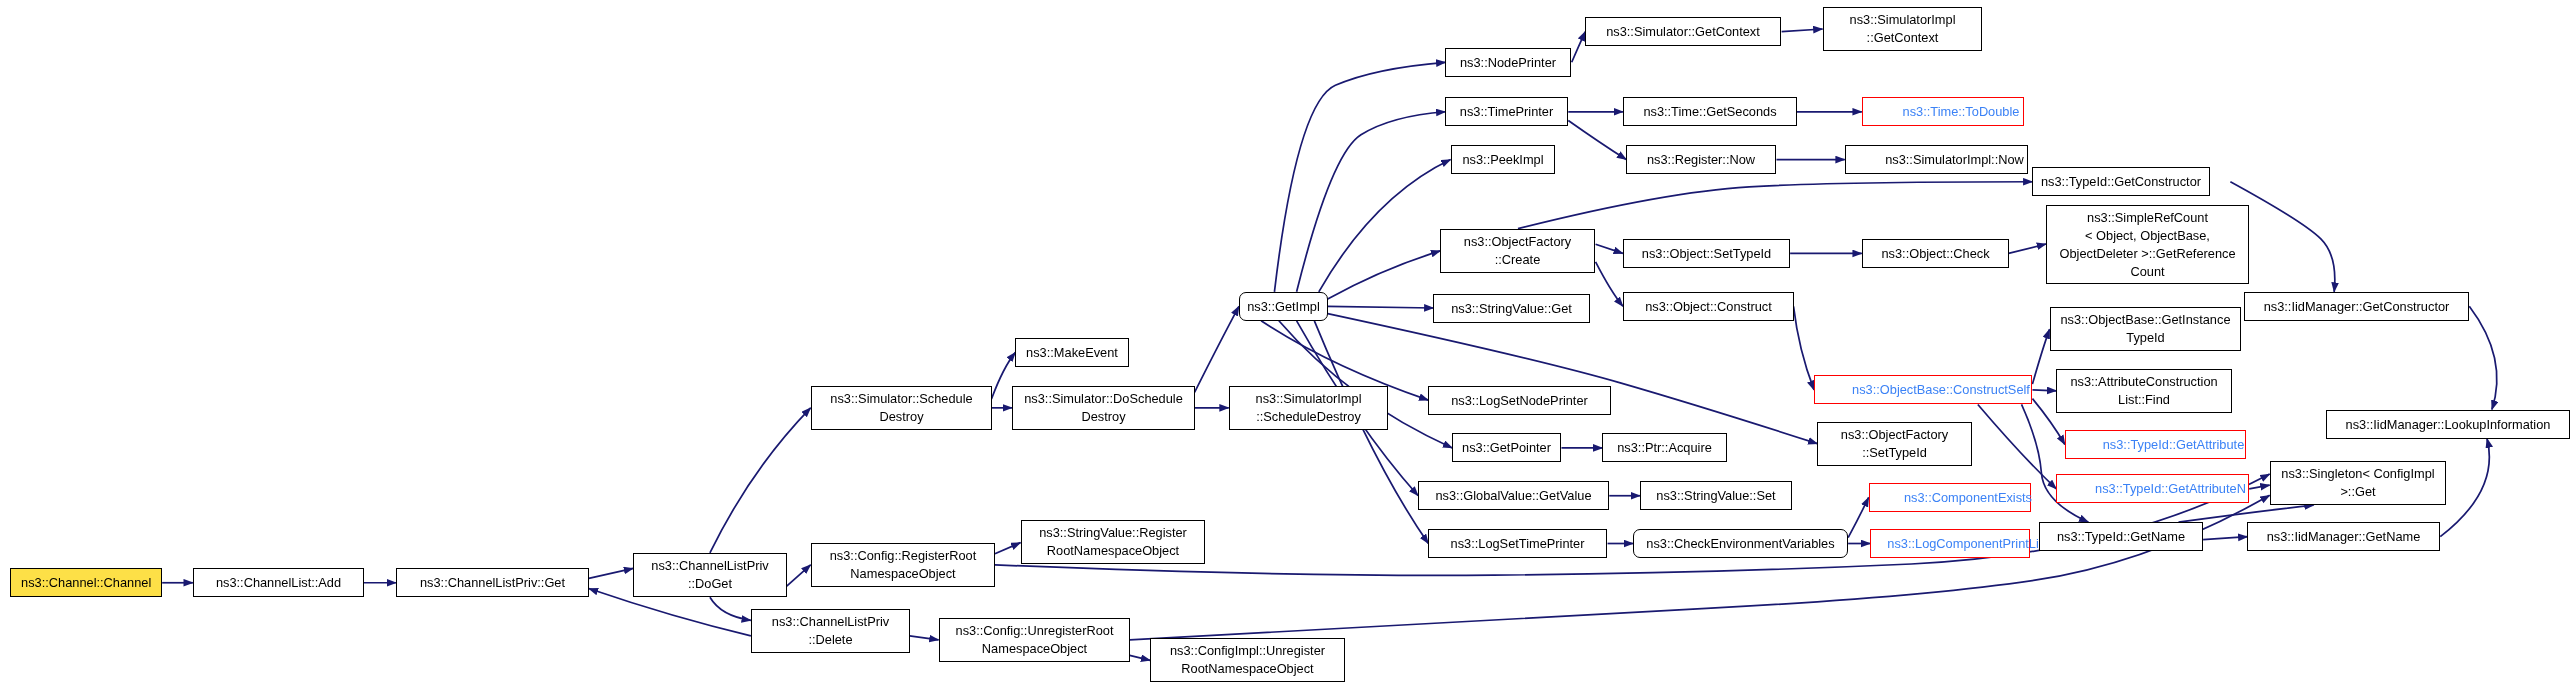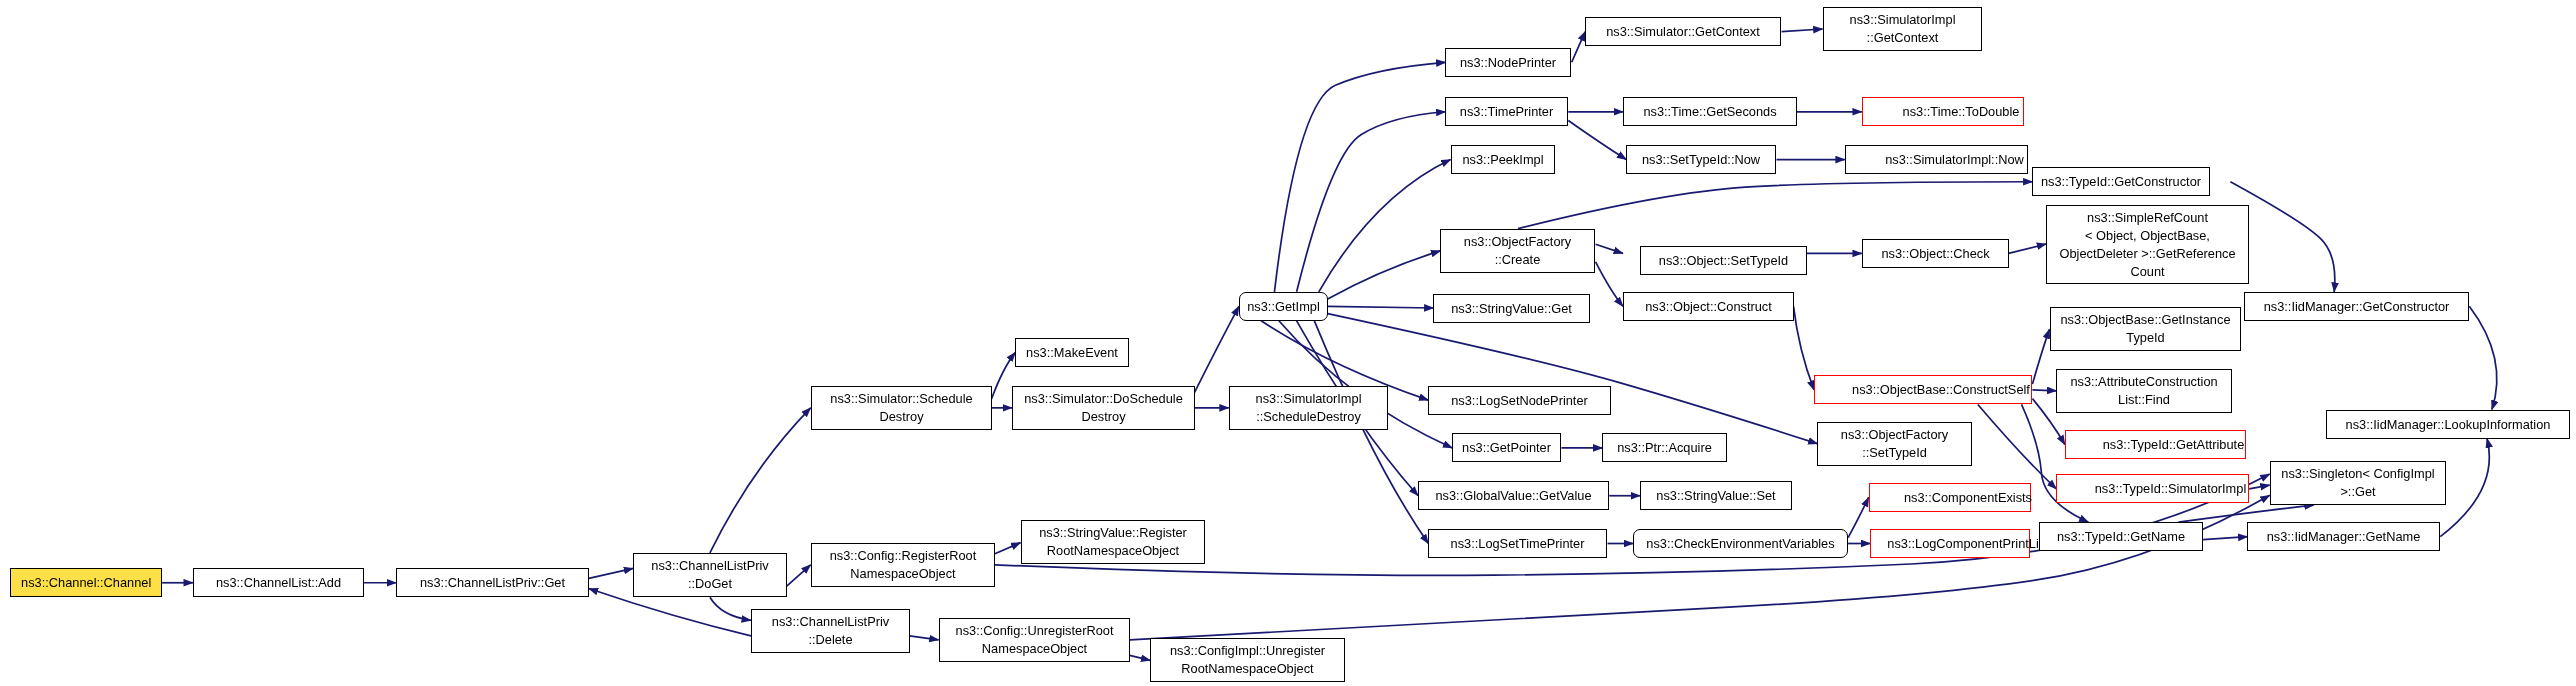--- a/index.html
+++ b/index.html
@@ -21,21 +21,21 @@
     text-align:center;
     white-space:pre-line;
     font-size:12.8px;line-height:18px;
     background:#ffffff;
     border:1.7px solid #000000;
     color:#000000;
     cursor:pointer;
     z-index:2;
   }
   .node.root{background:#fde047;cursor:default;}
-  .node.truncated{border-color:#ff0000;color:#000000;padding-left:36px;}
+  .node.truncated{border-color:#ff0000;color:#3b82f6;padding-left:36px;}
 </style>
 </head>
 <body>
 
 <div class="canvas" id="canvas">
   <svg id="edge-layer" width="2576" height="686" viewBox="0 0 3019 804" xmlns="http://www.w3.org/2000/svg">
     <defs>
       <marker id="arrowhead" markerUnits="userSpaceOnUse" markerWidth="14" markerHeight="10" refX="11" refY="4.5" orient="auto">
         <path d="M0 0 L12 4.5 L0 9 Z"></path>
       </marker>
@@ -124,22 +124,22 @@
       <div class="node" style="left: 1451px; top: 145px; width: 104px; height: 29px;">ns3::PeekImpl</div>
       <div class="node" style="left: 1440px; top: 229px; width: 155px; height: 44px;">ns3::ObjectFactory
 ::Create</div>
       <div class="node" style="left: 1433px; top: 294px; width: 157px; height: 29px;">ns3::StringValue::Get</div>
       <div class="node" style="left: 1428px; top: 386px; width: 183px; height: 29px; text-align: right;">ns3::LogSetNodePrinter</div>
       <div class="node" style="left: 1452px; top: 433px; width: 109px; height: 29px;">ns3::GetPointer</div>
       <div class="node" style="left: 1418px; top: 481px; width: 191px; height: 29px;">ns3::GlobalValue::GetValue</div>
       <div class="node" style="left: 1428px; top: 529px; width: 179px; height: 29px;">ns3::LogSetTimePrinter</div>
       <div class="node" style="left: 1585px; top: 17px; width: 196px; height: 29px;">ns3::Simulator::GetContext</div>
       <div class="node" style="left: 1623px; top: 97px; width: 174px; height: 29px;">ns3::Time::GetSeconds</div>
-      <div class="node" style="left: 1626px; top: 145px; width: 150px; height: 29px;">ns3::SetTypeId::Now</div>
-      <div class="node" style="left: 1623px; top: 246px; width: 167px; height: 29px; margin-left: 17px;">ns3::Object::SetTypeId</div>
+      <div class="node" style="left: 1626px; top: 145px; width: 150px; height: 29px;">ns3::Register::Now</div>
+      <div class="node" style="left: 1623px; top: 239px; width: 167px; height: 29px;">ns3::Object::SetTypeId</div>
       <div class="node" style="left: 1623px; top: 292px; width: 171px; height: 29px;">ns3::Object::Construct</div>
       <div class="node" style="left: 1602px; top: 433px; width: 125px; height: 29px;">ns3::Ptr::Acquire</div>
       <div class="node" style="left: 1640px; top: 481px; width: 152px; height: 29px;">ns3::StringValue::Set</div>
       <div class="node" style="left: 1633px; top: 529px; width: 215px; height: 29px; border-radius: 7px;">ns3::CheckEnvironmentVariables</div>
       <div class="node" style="left: 1823px; top: 6.8px; width: 159px; height: 44px;">ns3::SimulatorImpl
 ::GetContext</div>
       <div class="node truncated" style="left: 1862px; top: 97px; width: 162px; height: 29px;">ns3::Time::ToDouble</div>
       <div class="node" style="left: 1845px; top: 145px; width: 183px; height: 29px; padding-left: 36px;">ns3::SimulatorImpl::Now</div>
       <div class="node" style="left: 1862px; top: 239px; width: 147px; height: 29px;">ns3::Object::Check</div>
       <div class="node truncated" style="left: 1814px; top: 375px; width: 218px; height: 29px;">ns3::ObjectBase::ConstructSelf</div>
@@ -150,21 +150,21 @@
       <div class="node" style="left: 2032px; top: 167px; width: 178px; height: 29px;">ns3::TypeId::GetConstructor</div>
       <div class="node" style="left: 2046px; top: 205px; width: 203px; height: 79px;">ns3::SimpleRefCount
 &lt; Object, ObjectBase,
 ObjectDeleter &gt;::GetReference
 Count</div>
       <div class="node" style="left: 2050px; top: 307px; width: 191px; height: 44px;">ns3::ObjectBase::GetInstance
 TypeId</div>
       <div class="node" style="left: 2056px; top: 369px; width: 176px; height: 44px;">ns3::AttributeConstruction
 List::Find</div>
       <div class="node truncated" style="left: 2065px; top: 430px; width: 181px; height: 29px;">ns3::TypeId::GetAttribute</div>
-      <div class="node truncated" style="left: 2056px; top: 474px; width: 193px; height: 29px;">ns3::TypeId::SimulatorImpl</div>
+      <div class="node truncated" style="left: 2056px; top: 474px; width: 193px; height: 29px;">ns3::TypeId::GetAttributeN</div>
       <div class="node" style="left: 2039px; top: 522px; width: 164px; height: 29px;">ns3::TypeId::GetName</div>
       <div class="node" style="left: 2244px; top: 292px; width: 225px; height: 29px;">ns3::IidManager::GetConstructor</div>
       <div class="node" style="left: 2270px; top: 461px; width: 176px; height: 44px;">ns3::Singleton&lt; ConfigImpl
 &gt;::Get</div>
       <div class="node" style="left: 2247px; top: 522px; width: 193px; height: 29px;">ns3::IidManager::GetName</div>
       <div class="node" style="left: 2326px; top: 410px; width: 244px; height: 29px;">ns3::IidManager::LookupInformation</div>
     </div>
 </div>
 
 

